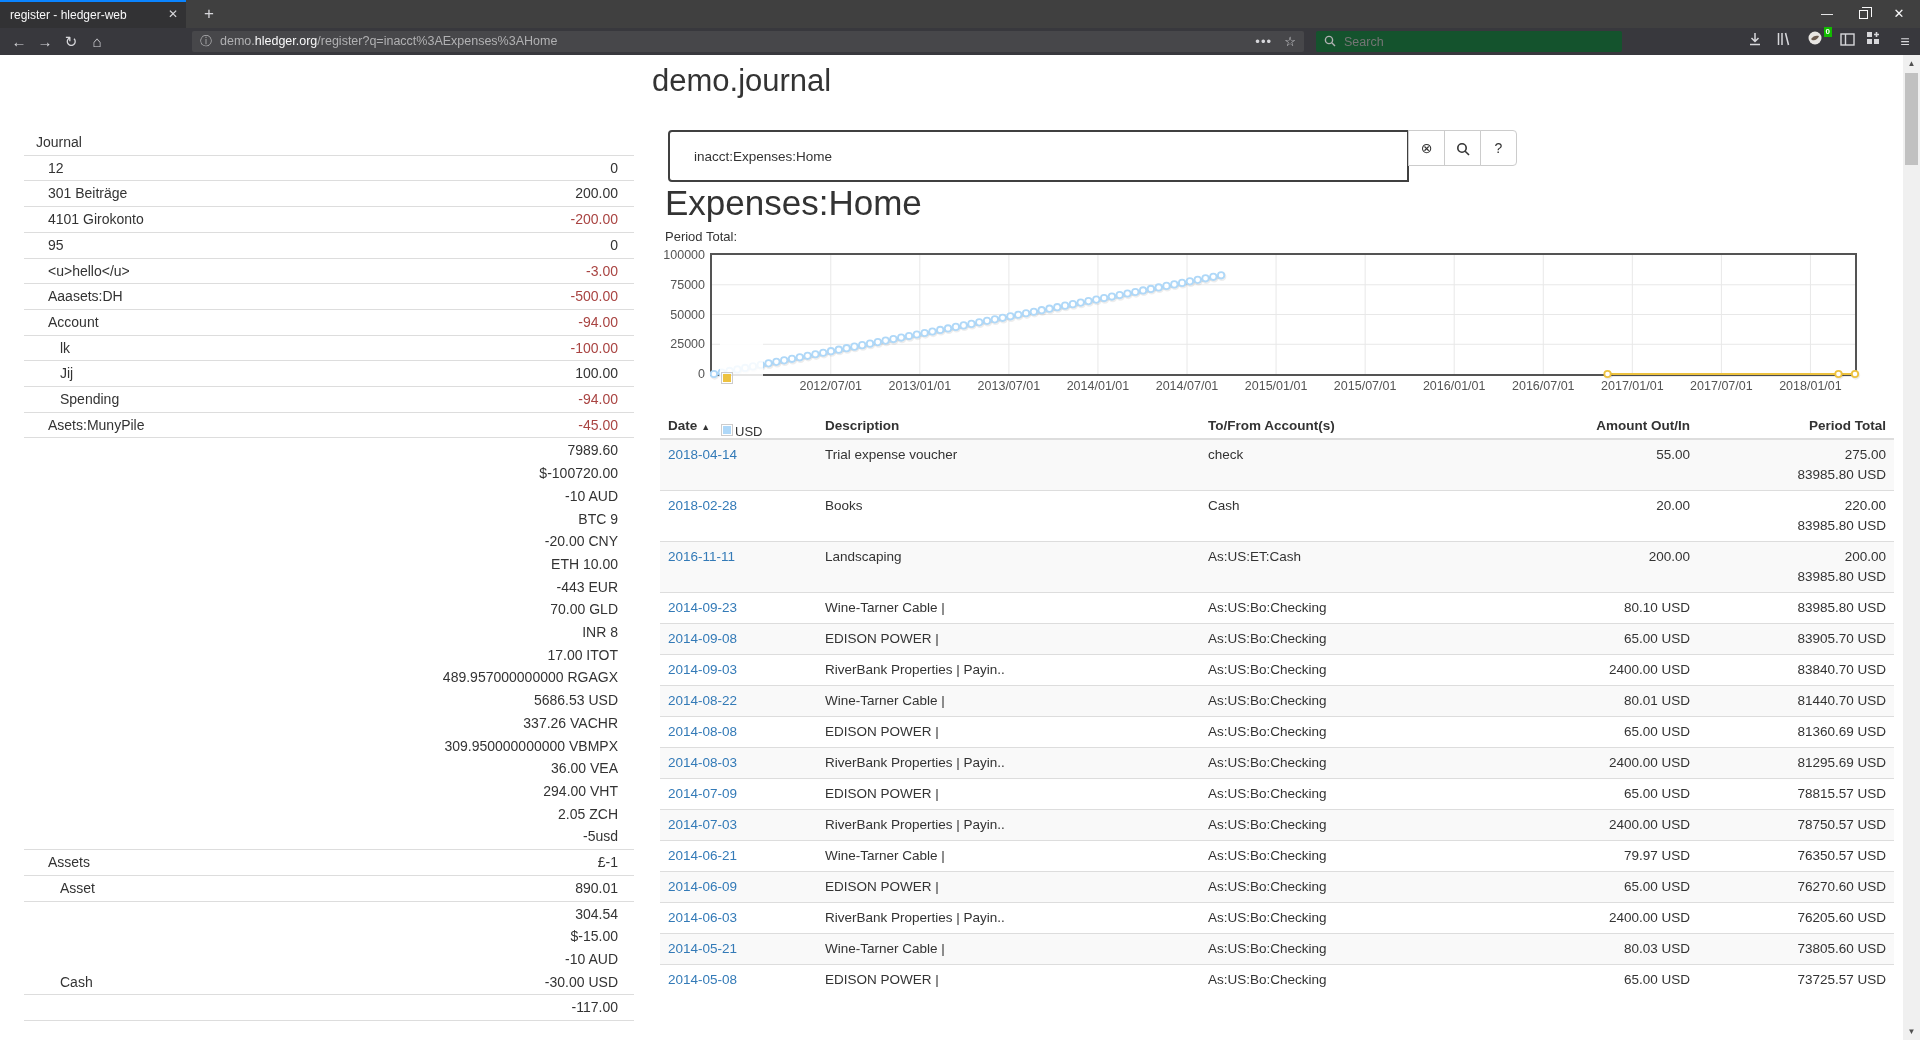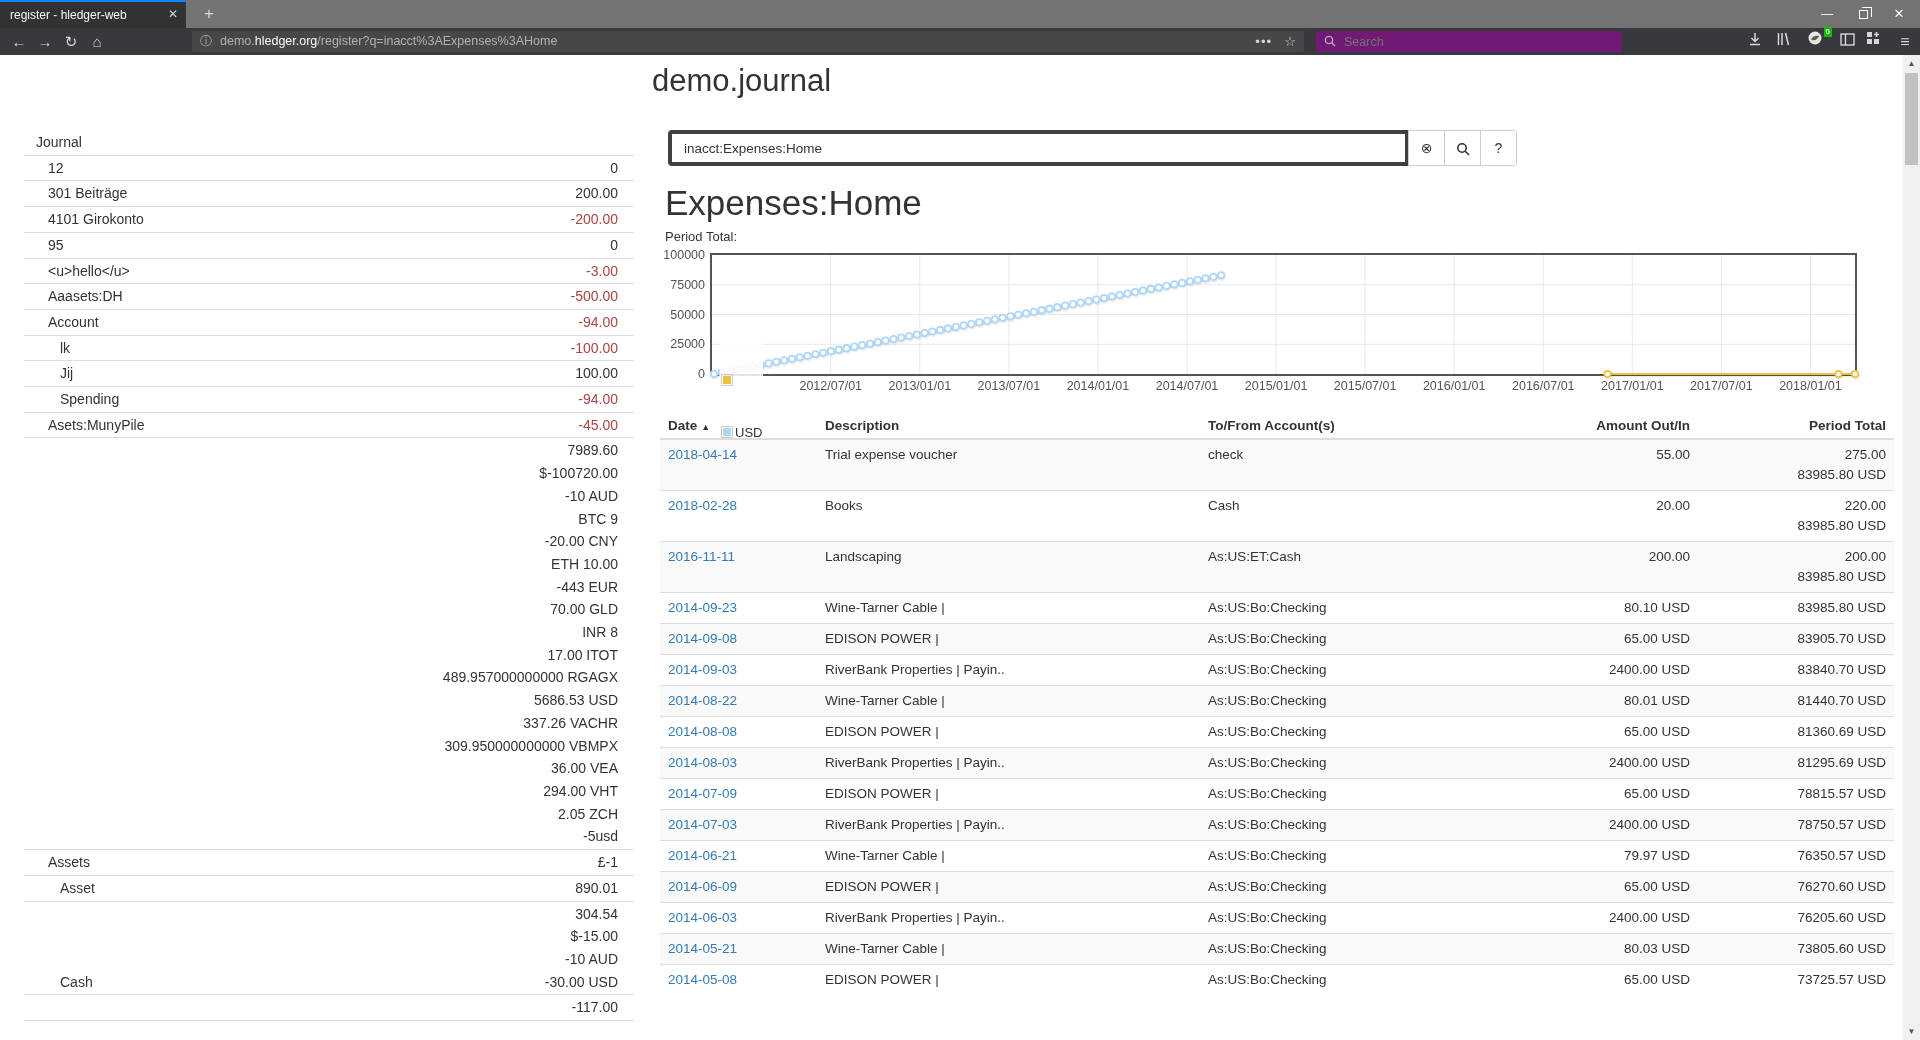--- a/index.html
+++ b/index.html
@@ -1,20 +1,20 @@
 <!DOCTYPE html>
 <html><head>
 <meta charset="utf-8">
 <style>
   * { margin:0; padding:0; box-sizing:border-box; }
   html,body { width:1920px; height:1040px; overflow:hidden; background:#fff;
               font-family:"Liberation Sans", sans-serif; }
 
   
-  .tabbar { position:absolute; left:0; top:0; width:1920px; height:28px; background:#737373; }
+  .tabbar { position:absolute; left:0; top:0; width:1920px; height:28px; background:#404040; }
   .tab { position:absolute; left:0; top:0; width:186px; height:28px; background:#323234; }
   .tab-accent { position:absolute; left:0; top:0; width:186px; height:2px; background:#0a84ff; }
   .tab-title { position:absolute; left:10px; top:8px; font-size:12px; color:#f9f9fa; white-space:nowrap; }
   .tab-close { position:absolute; right:8px; top:7px; font-size:12px; color:#d7d7db; cursor:default; }
   .newtab { position:absolute; left:196px; top:3px; width:26px; height:22px; color:#d7d7db;
             font-size:17px; text-align:center; line-height:22px; }
   .winbtn { position:absolute; top:0; width:34px; height:28px; color:#f9f9fa; text-align:center;
             line-height:28px; font-size:12px; }
   .winbtn.min { right:76px; } .winbtn.max { right:40px; } .winbtn.close { right:4px; font-size:13px; }
   .maxglyph { display:inline-block; width:9px; height:9px; border:1px solid #f9f9fa; position:relative; top:1px; }
@@ -24,21 +24,21 @@
   .toolbar { position:absolute; left:0; top:28px; width:1920px; height:27px; background:#38383d; }
   .navbtn { position:absolute; top:2px; width:26px; height:23px; text-align:center; line-height:23px;
             color:#d7d7db; font-size:15px; }
   .urlbar { position:absolute; left:192px; top:3px; width:1112px; height:21px; background:#47474a;
             border-radius:2px; color:#b1b1b3; font-size:12.5px; line-height:21px; }
   .urlbar .info { position:absolute; left:8px; top:0; font-size:12px; color:#b1b1b3; }
   .urltext { position:absolute; left:28px; top:0; white-space:nowrap; }
   .urltext .domain { color:#f9f9fa; }
   .pgactions { position:absolute; right:32px; top:0; color:#d7d7db; font-size:13px; letter-spacing:1px; }
   .star { position:absolute; right:8px; top:0; color:#d7d7db; font-size:13px; }
-  .searchbar { position:absolute; left:1316px; top:3px; width:306px; height:21px; background:#701a75;
+  .searchbar { position:absolute; left:1316px; top:3px; width:306px; height:21px; background:#14532d;
                border-radius:2px; }
   .searchbar svg { position:absolute; left:8px; top:4px; }
   .searchbar input { position:absolute; left:28px; top:0; width:260px; height:21px; background:transparent;
                      border:none; outline:none; color:#b1b1b3; font-size:12.5px; font-family:inherit; }
   .tool-ico { position:absolute; top:2px; width:24px; height:23px; text-align:center; line-height:23px;
               color:#d7d7db; font-size:14px; }
   .badge { position:absolute; top:-3px; right:-5px; background:#12bc00; color:#fff; font-size:8px;
            line-height:10px; padding:0 2px; font-weight:bold; }
 
   
@@ -58,32 +58,32 @@
   .ind0 { padding-left:12px; } .ind1 { padding-left:24px; } .ind2 { padding-left:36px; }
   .amts { text-align:right; padding-right:16px; }
   .amts .amt { display:block; line-height:22.7px; color:#333; }
   .amts .neg { color:#a94442; }
 
   
   .main { position:absolute; left:660px; top:0px; width:1240px; }
   .pagetitle { position:absolute; left:-8px; top:8px; font-size:31px; font-weight:400; color:#333; }
 
   .searchrow { position:absolute; left:8px; top:75px; width:849px; height:36px; display:flex; }
-  .searchrow input { flex:1; height:36px; border:4px solid #404040; border-radius:4px 0 0 4px;
-                     padding:0 12px; font-size:13.5px; color:#333; font-family:inherit; outline:none; }
+  .searchrow input { flex:1; height:52px; border:2px solid #404040; border-radius:4px 0 0 4px;
+                     padding:0 24px; font-size:13.5px; color:#333; font-family:inherit; outline:none; }
   .sbtn { width:37px; height:36px; background:#fff; border:1px solid #ccc; margin-left:-1px;
           text-align:center; line-height:34px; font-size:14px; color:#333; }
   .sbtn.last { border-radius:0 4px 4px 0; }
 
   .acctheading { position:absolute; left:5px; top:128px; font-size:35px; font-weight:400; color:#333; }
   .periodlabel { position:absolute; left:5px; top:174px; font-size:13px; font-weight:normal; color:#333; }
 
   .chartbox { position:absolute; left:3px; top:194px; width:1200px; height:150px; }
   .flot-legend { position:absolute; left:57px; top:86px; background:rgba(255,255,255,0.85); padding:1px; }
-  .legend-row { display:flex; align-items:center; height:16px;margin-top:36px; }
+  .legend-row { display:flex; height:16px;margin-top:36px; }
   .legend-swatch { width:12px; height:12px; border:1px solid #ccc; padding:1px; margin-right:2px; }
   .legend-swatch div { width:8px; height:8px; }
   .legend-label { font-size:13px; color:#333; }
 
   
   .regtable { position:absolute; left:0; top:358px; width:1234px; border-collapse:collapse;
               font-size:13.5px; color:#333; }
   .regtable th { text-align:left; font-weight:bold; padding:5px 8px; border-bottom:2px solid #ddd;
                  white-space:nowrap; }
   .regtable th.r, .regtable td.r { text-align:right; }

